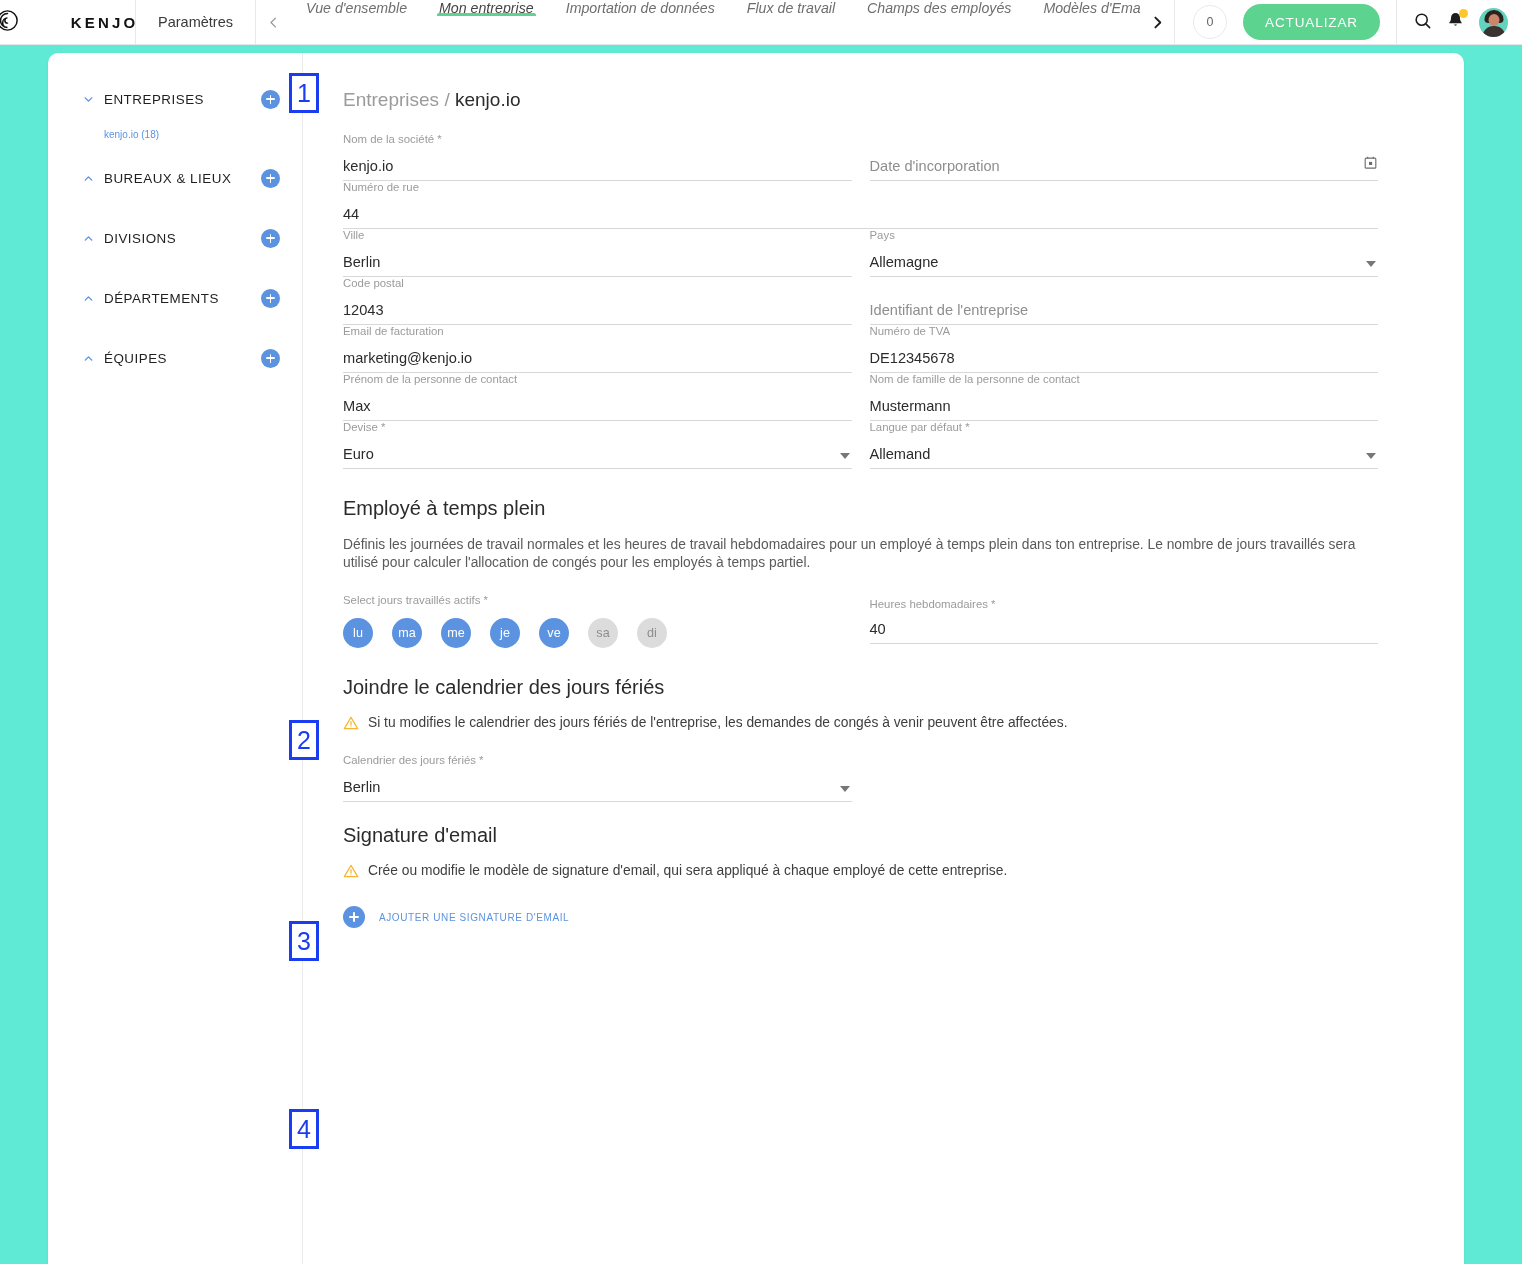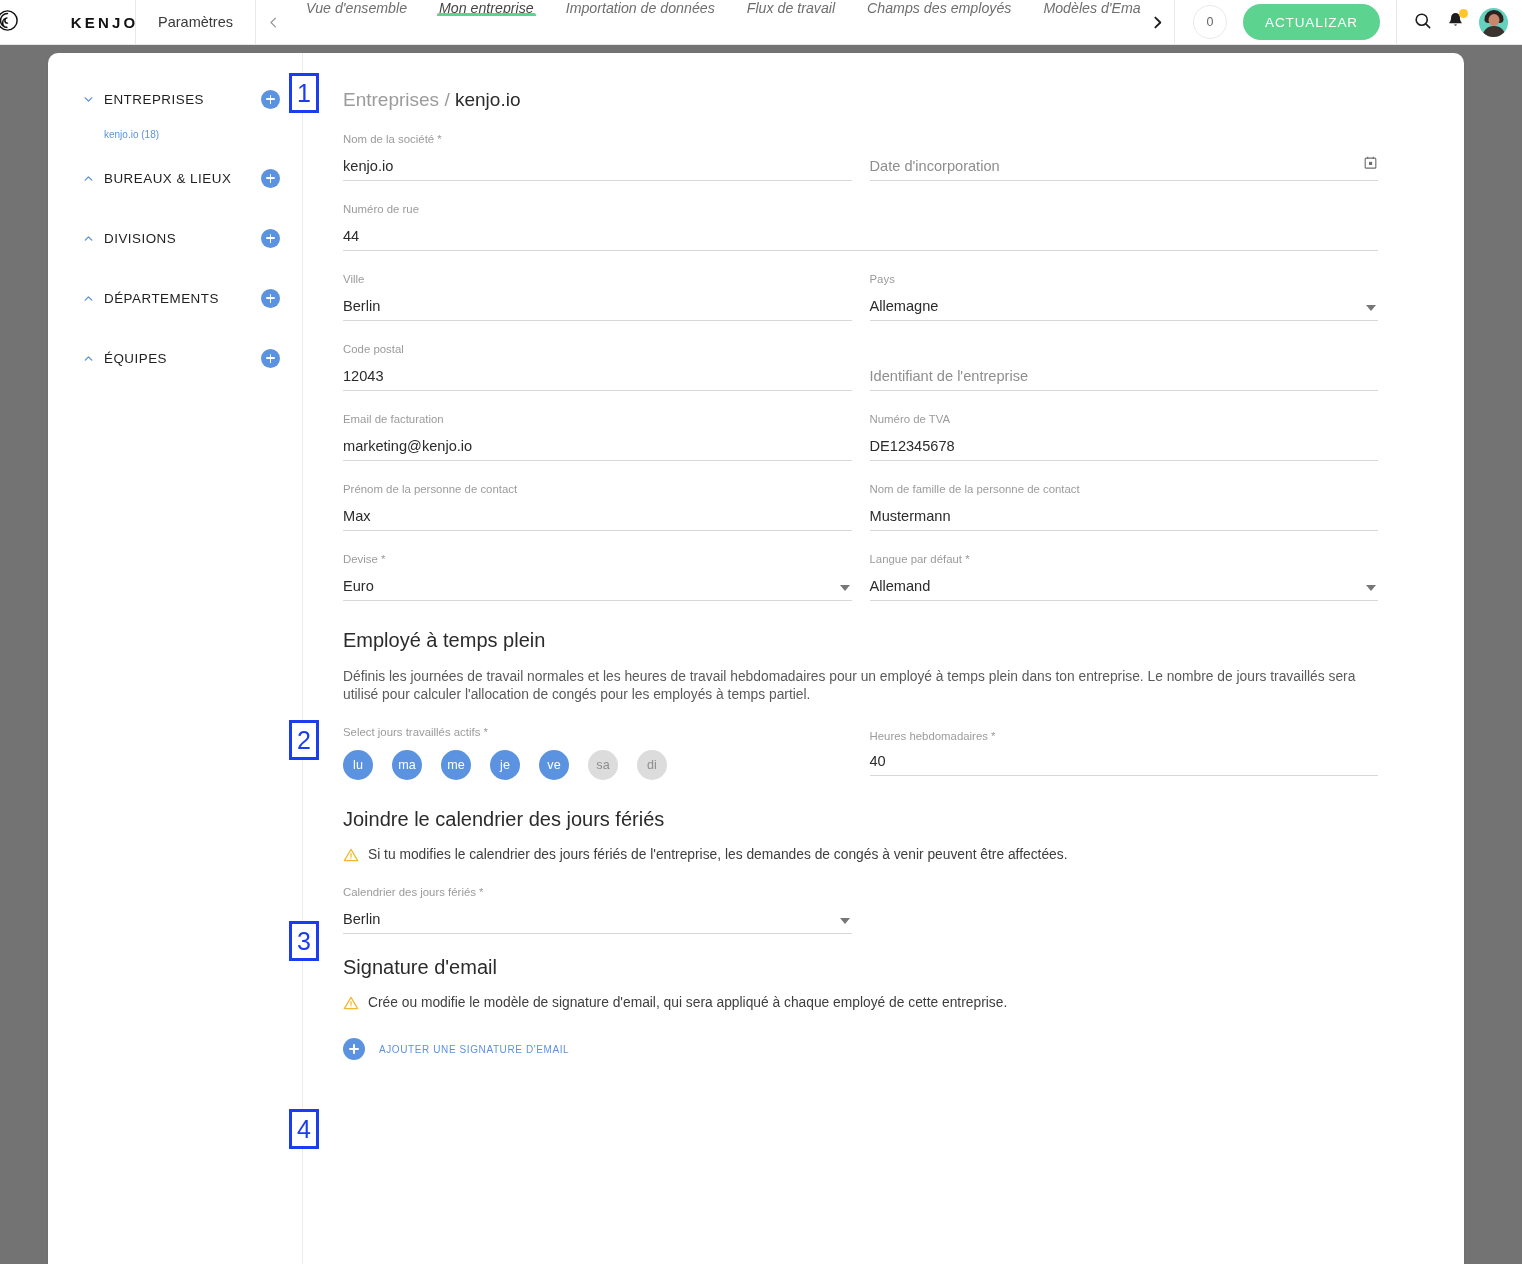--- a/index.html
+++ b/index.html
@@ -85,21 +85,21 @@
     width:11px;height:12px;border-radius:50%;background:#c6876a;
   }
   .av-body{
     position:absolute;left:50%;bottom:-3px;transform:translateX(-50%);
     width:23px;height:14px;border-radius:11px 11px 0 0;background:#3a3330;
   }
 
   
   .page{
     position:absolute;top:45px;left:0;width:1522px;height:1219px;
-    background:#737373;padding:8px 0 0 48px;
+    background:#5eead4;padding:8px 0 0 48px;
   }
   .card{
     width:1416px;height:1219px;background:#fff;border-radius:10px 10px 0 0;
     display:flex;overflow:hidden;
     box-shadow:0 1px 3px rgba(0,0,0,.06);
   }
 
   
   .sidebar{
     width:254px;flex:none;padding:26px 0 0 0;position:relative;
@@ -141,21 +141,21 @@
     display:flex;align-items:center;justify-content:center;
     font-size:25px;color:#1a3df0;font-family:"Liberation Sans",sans-serif;
     z-index:5;
   }
   .breadcrumb{
     padding:36px 0 0 40px;font-size:19px;color:#9b9b9b;font-weight:300;
   }
   .breadcrumb b{color:#2b2b2b;font-weight:500}
 
   .form{padding:22px 86px 0 40px}
-  .row{display:flex;gap:18px;margin-bottom:22px}
+  .row{display:flex;gap:18px;}
   .fld{flex:1;min-width:0;position:relative;padding-top:18px}
   .fld-label{
     position:absolute;top:0;left:0;font-size:11.4px;color:#9b9b9b;
     white-space:nowrap;
   }
   .fld-line{
     height:30px;border-bottom:1px solid #d8d8d8;display:flex;align-items:center;
     position:relative;
   }
   .fld-val{font-size:14.6px;color:#2b2b2b}

